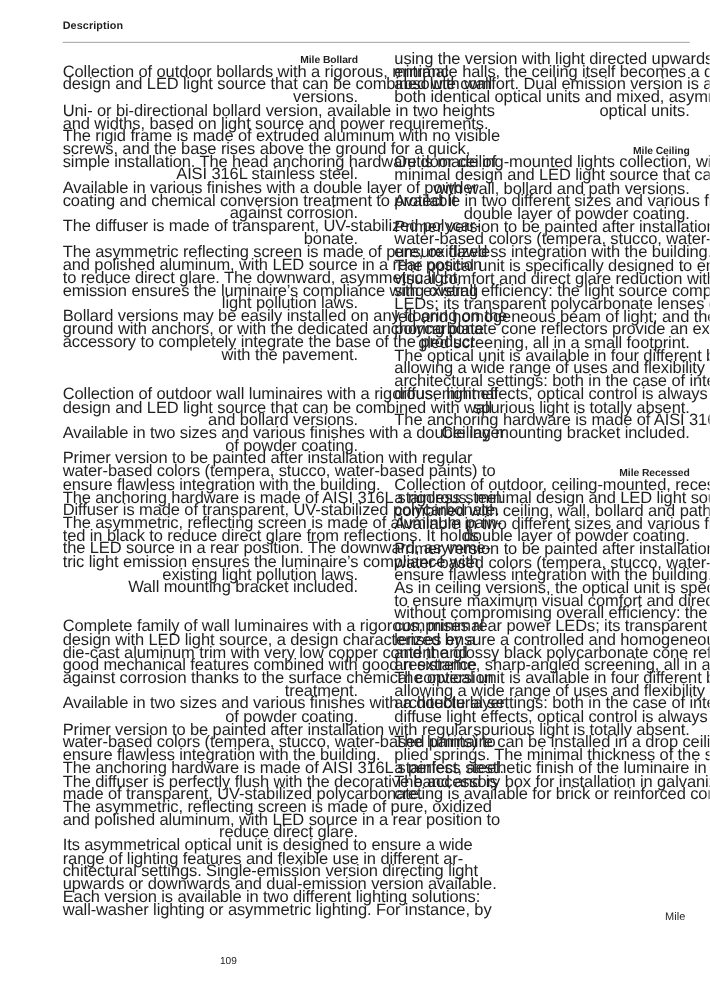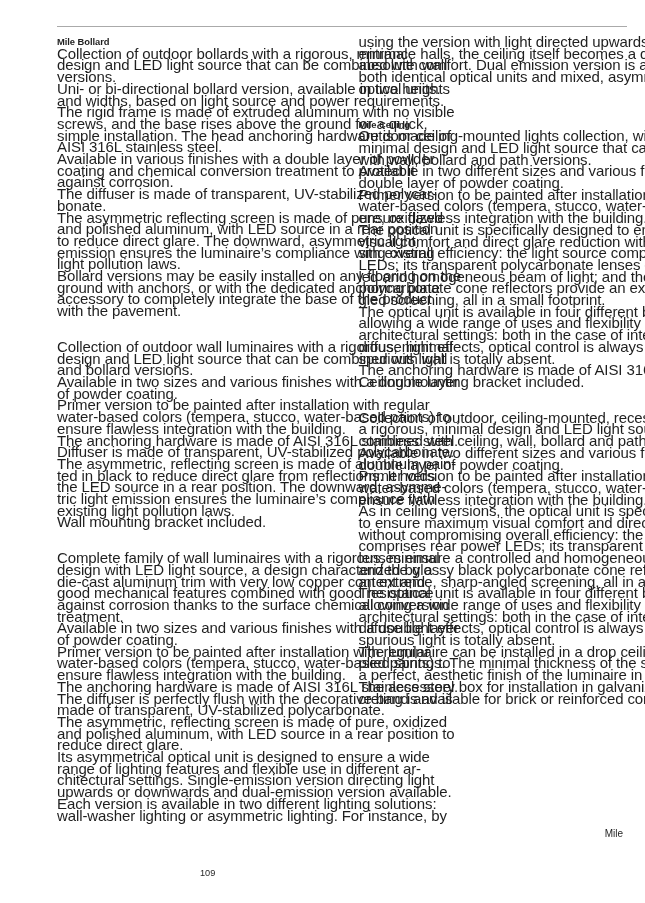--- a/index.html
+++ b/index.html
@@ -25,20 +25,21 @@
   .rule {
     border:none;
     border-top:1px solid #aaaaaa;
     margin:8px 0 0 0;
     height:0;
   }
   .columns {
     display:flex;
     gap:33px;
     margin-top:9px;
+    text-align:right;
   }
   .col {
     flex:1;
     min-width:0;
   }
   .section + .section { margin-top:24px; }
   .section-title {
     font-size:9.4px;
     font-weight:bold;
     line-height:11.7px;
@@ -63,20 +64,21 @@
     right:22px; top:828px;
     font-size:10px;
     line-height:11px;
   }
 </style>
 </head>
 <body>
 
 <div class="page">
   <div class="content">
+    <div class="doc-header">Description</div>
     <hr class="rule">
     <div class="columns">
 
       <div class="col">
         <section class="section">
           <h3 class="section-title">Mile Bollard</h3>
           <div class="section-body">Collection of outdoor bollards with a rigorous, minimal
 design and LED light source that can be combined with wall
 versions.
 Uni- or bi-directional bollard version, available in two heights
@@ -172,20 +174,21 @@
 gled screening, all in a small footprint.
 The optical unit is available in four different beam angles,
 allowing a wide range of uses and flexibility in the most varied
 architectural settings: both in the case of intense beams and
 diffuse light effects, optical control is always exceptional and
 spurious light is totally absent.
 The anchoring hardware is made of AISI 316L stainless steel.
 Ceiling mounting bracket included.</div>
         </section>
         <section class="section">
+          <h3 class="section-title">Mile Recessed</h3>
           <div class="section-body">Collection of outdoor, ceiling-mounted, recessed lights with
 a rigorous, minimal design and LED light source that can be
 combined with ceiling, wall, bollard and path versions.
 Available in two different sizes and various finishes with a
 double layer of powder coating.
 Primer version to be painted after installation with regular
 water-based colors (tempera, stucco, water-based paints) to
 ensure flawless integration with the building.
 As in ceiling versions, the optical unit is specifically designed
 to ensure maximum visual comfort and direct glare reduction

